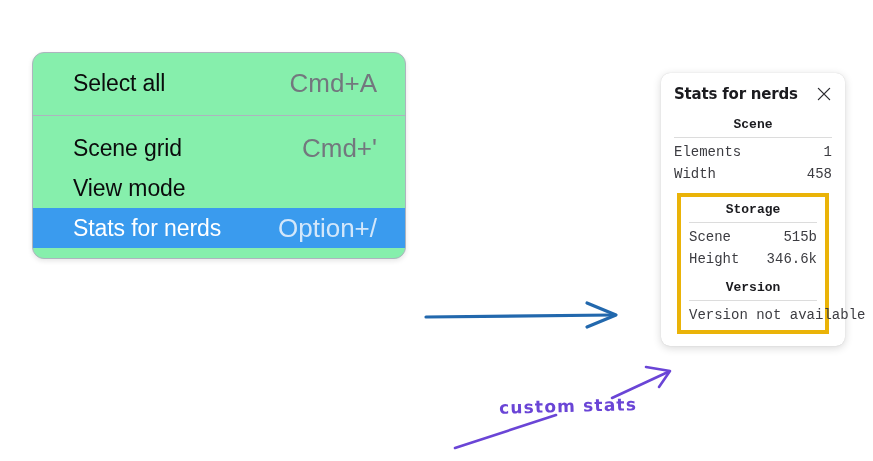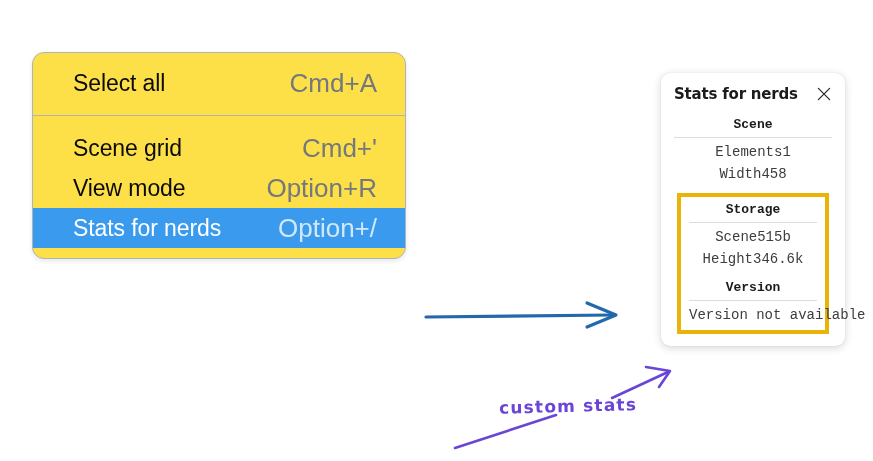--- a/index.html
+++ b/index.html
@@ -15,21 +15,21 @@
     font-family: "Liberation Sans", sans-serif;
     -webkit-font-smoothing: antialiased;
   }
 
   
   .context-menu {
     position: absolute;
     left: 32px;
     top: 52px;
     width: 372px;
-    background: #fde047;
+    background: #86efac;
     border: 1px solid #adb4be;
     border-radius: 12px;
     box-shadow: 0 2px 5px rgba(0,0,0,0.10);
     overflow: hidden;
     padding-bottom: 10px;
   }
   .menu-section-top {
     padding: 10px 0 12px 0;
   }
   .menu-divider {
@@ -112,21 +112,21 @@
     padding: 2px 0 5px 0;
   }
   .sp-rule {
     height: 1px;
     background: #dcdcdc;
     margin-bottom: 3px;
   }
   .sp-row {
     display: flex;
     align-items: baseline;
-    justify-content: center;
+    justify-content: space-between;
     font-size: 14px;
     color: #3c3c41;
     padding: 3px 0;
   }
   .sp-row .sp-key { white-space: nowrap; }
   .sp-row .sp-val { white-space: nowrap; }
 
   .sp-note {
     font-size: 14px;
     color: #3c3c41;
@@ -177,21 +177,20 @@
 
   <div class="menu-divider"></div>
 
   <div class="menu-section-bottom">
     <div class="menu-item">
       <span class="mi-label">Scene grid</span>
       <span class="mi-shortcut">Cmd+'</span>
     </div>
     <div class="menu-item">
       <span class="mi-label">View mode</span>
-      <span class="mi-shortcut">Option+R</span>
     </div>
     <div class="menu-item is-selected">
       <span class="mi-label">Stats for nerds</span>
       <span class="mi-shortcut">Option+/</span>
     </div>
   </div>
 </div>
 
 <div class="stats-panel">
 

